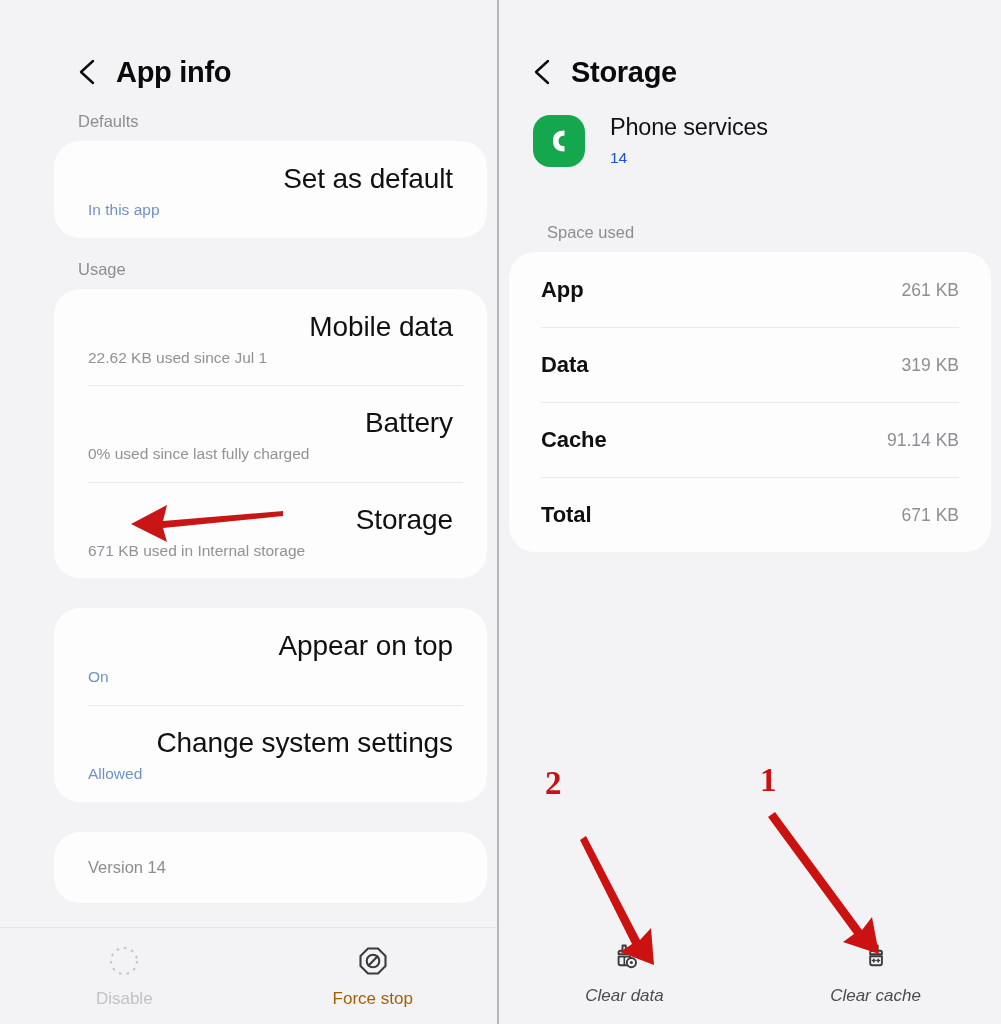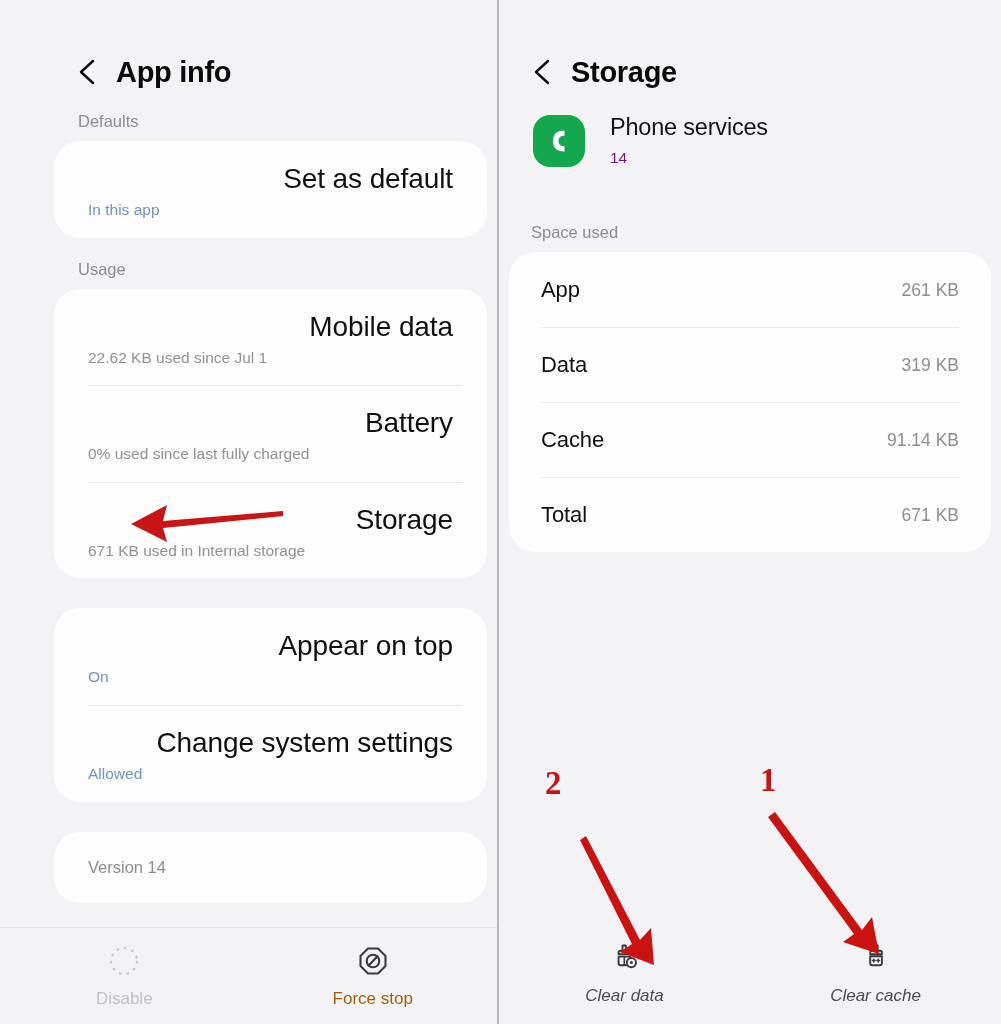--- a/index.html
+++ b/index.html
@@ -153,21 +153,21 @@
     flex: none;
   }
   .app-meta { margin-left: 25px; }
   .app-name {
     font-size: 23.5px;
     color: #121212;
     letter-spacing: -0.2px;
   }
   .app-version {
     font-size: 15.5px;
-    color: #701a75;
+    color: #1d4ed8;
     margin-top: 8px;
   }
 
   
   .srow {
     display: flex;
     align-items: center;
     justify-content: space-between;
     padding: 25px 32px 24px 32px;
     position: relative;
@@ -178,20 +178,21 @@
     left: 32px;
     right: 32px;
     top: 0;
     height: 1px;
     background: #ebebee;
   }
   .srow .k {
     font-size: 22px;
     color: #101010;
     letter-spacing: -0.1px;
+    font-weight: bold;
   }
   .srow .v {
     font-size: 17.5px;
     color: #8e8e93;
   }
 
   
   .clear-bar {
     position: absolute;
     left: 0;
@@ -334,21 +335,21 @@
         </svg>
       </span>
       <span class="app-meta">
         <span class="app-name" style="display:block">Phone services</span>
         <span class="app-version" style="display:block">14</span>
       </span>
     </div>
 
     <div style="height:56px"></div>
 
-    <div class="section-label" style="padding-left:32px">Space used</div>
+    <div class="section-label" style="padding-left:48px">Space used</div>
 
     <div class="card">
       <div class="srow">
         <span class="k">App</span>
         <span class="v">261 KB</span>
       </div>
       <div class="srow">
         <span class="k">Data</span>
         <span class="v">319 KB</span>
       </div>

